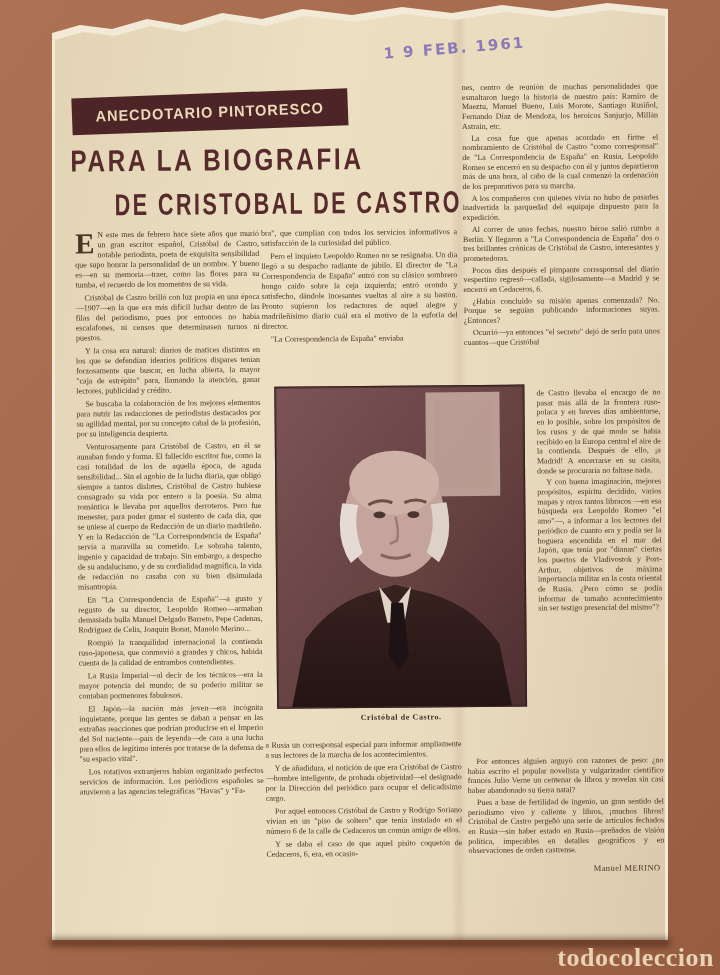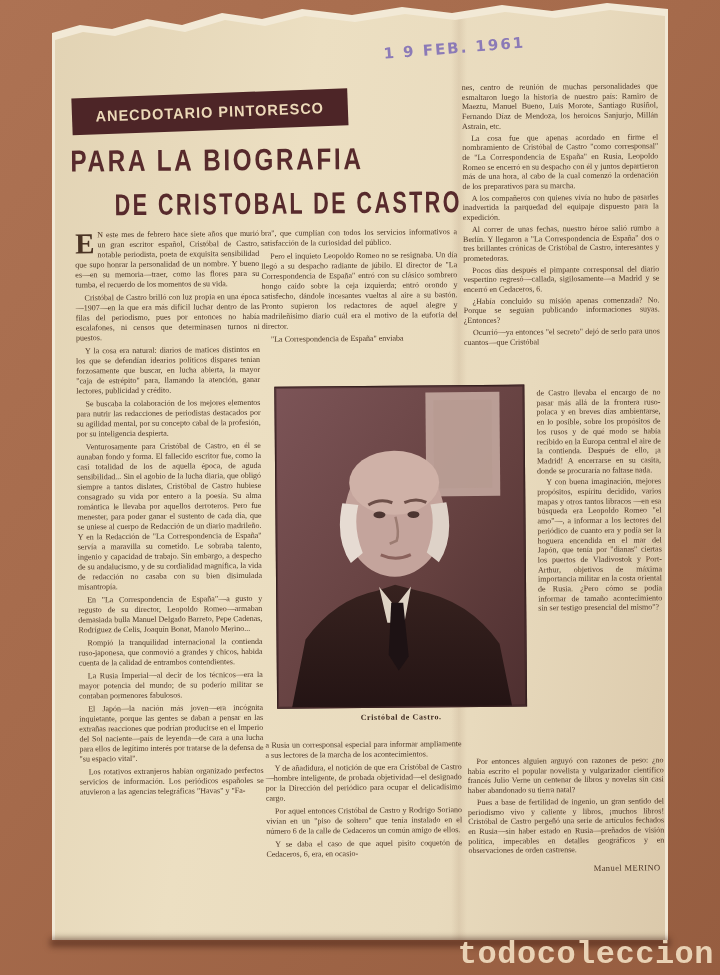--- a/index.html
+++ b/index.html
@@ -50,22 +50,22 @@
 
   .photo{position:absolute;left:216px;top:380px;width:248px;height:320px;
     border:1px solid #35201f;background:#6b4548;}
   .photo svg{display:block;}
   .caption{position:absolute;left:216px;top:707px;width:248px;text-align:center;
     font-size:8px;font-weight:bold;letter-spacing:.6px;color:#3f2b20;}
 
   .signature{margin-top:8px;text-align:right;padding-right:4px;font-size:8.5px;
     letter-spacing:.4px;color:#4a3324;}
 
-  .watermark{position:absolute;right:6px;bottom:2px;font-family:Liberation Mono, monospace;
-    font-weight:bold;font-size:32px;color:#e9d2b5;letter-spacing:.5px;}
+  .watermark{position:absolute;right:6px;bottom:2px;font-family:Liberation Serif, serif;
+    font-weight:bold;font-size:26px;color:#e9d2b5;letter-spacing:.5px;}
 </style>
 </head>
 <body>
 
 <div class="screen">
 
   <div class="paper-wrap">
     <div class="torn-backing"></div>
     <div class="page">
       <div class="crease"></div>

